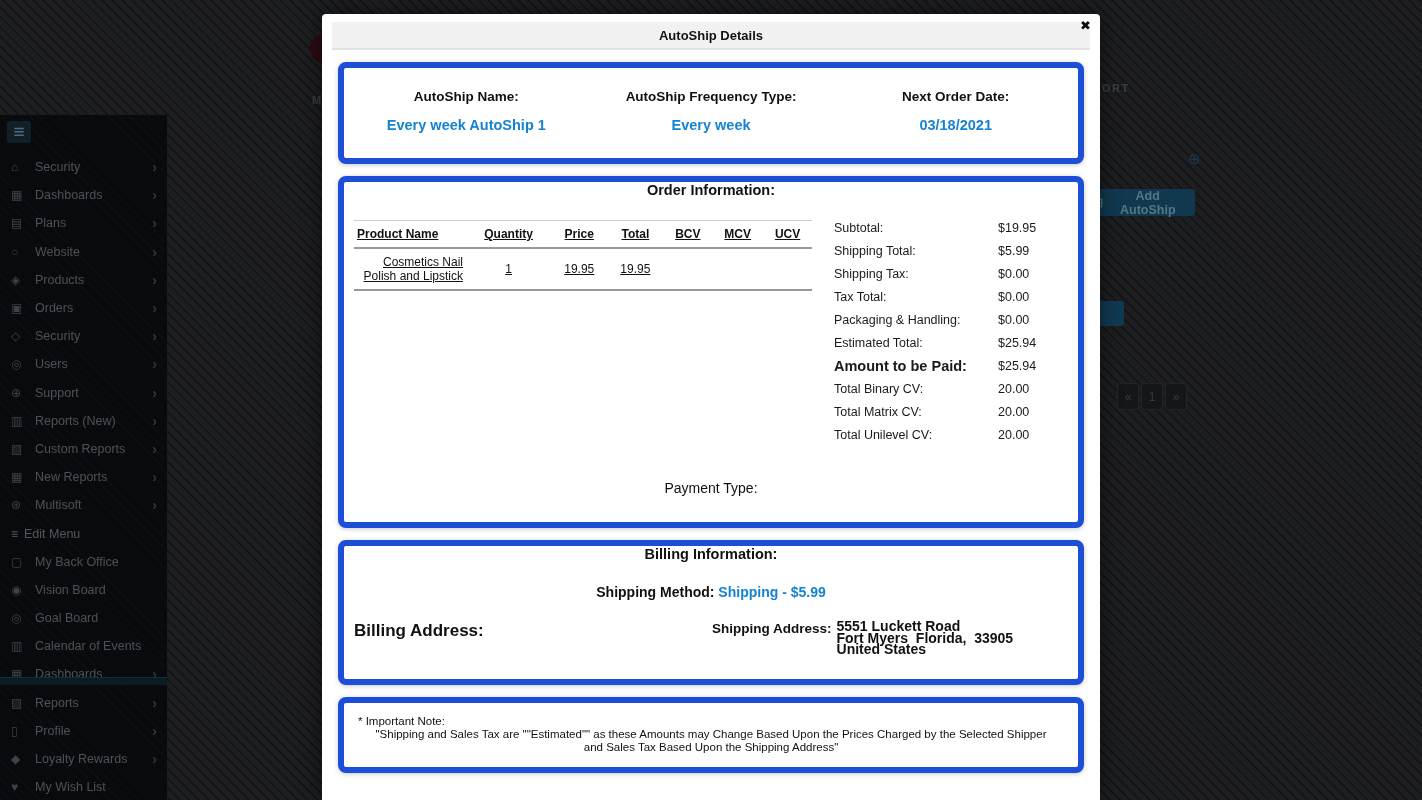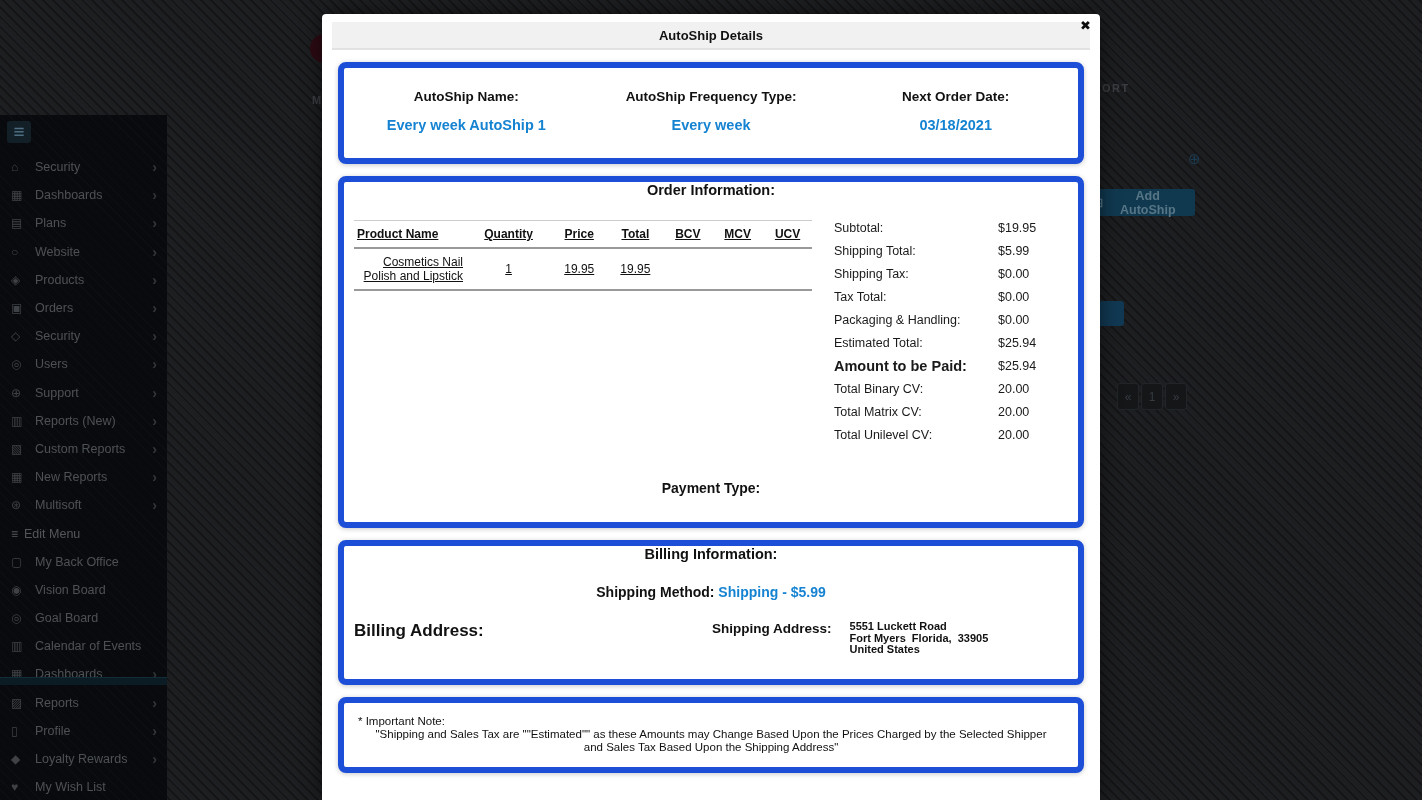--- a/index.html
+++ b/index.html
@@ -60,29 +60,29 @@
   .order-table { width:458px; border-collapse:collapse; font-size:12px; color:#111; align-self:flex-start;text-decoration:underline; }
   .order-table th { font-weight:bold; text-align:center; padding:6px 3px; border-top:1px solid #ccc; border-bottom:2px solid #999; }
   .order-table th:first-child { text-align:left; width:112px; }
   .order-table td { text-align:center; padding:6px 3px; border-bottom:2px solid #999; }
   .order-table td:first-child { text-align:right; }
   .totals { margin-left:22px; flex:1 1 auto; padding-top:2px; }
   .tot-row { display:flex; margin-bottom:10px; font-size:12.5px; color:#1a1a1a; line-height:13px; }
   .tot-row .t-label { flex:0 0 164px; }
   .tot-row.emph { font-size:12.5px; }
   .tot-row.emph .t-label { font-weight:bold; font-size:14.5px; line-height:13px; }
-  .payment-title { text-align:center; font-size:14px; font-weight:bold; color:#111; margin:28px 0 0 0; padding-bottom:26px; }
+  .payment-title { text-align:center; font-size:14px; font-weight:normal; color:#111; margin:28px 0 0 0; padding-bottom:26px; }
 
   
   .ship-method { text-align:center; margin-top:22px; font-size:14px; font-weight:bold; color:#111; }
   .addr-row { position:relative; margin-top:21px; padding:0 0 18px 10px; min-height:58px; }
   .billing-label { font-size:17px; font-weight:bold; color:#111; }
   .ship-addr-group { position:absolute; left:368px; top:0; display:flex; }
   .ship-addr-label { font-size:13.5px; font-weight:bold; color:#111; white-space:nowrap; }
-  .addr-lines { margin-left:18px; font-size:11px; font-weight:bold; color:#111; line-height:11.5px; }
+  .addr-lines { margin-left:5px; font-size:14px; font-weight:bold; color:#111; line-height:11.5px; }
   .addr-lines div { white-space:pre-wrap; }
 
   
   .card-note { padding:12px 14px 14px 14px; font-size:11.5px; color:#111; }
   .note-quote { text-align:center; margin-top:1px; padding:0 8px; line-height:12.5px; }
 </style>
 </head>
 <body>
 
 <div class="page-bg"></div>

